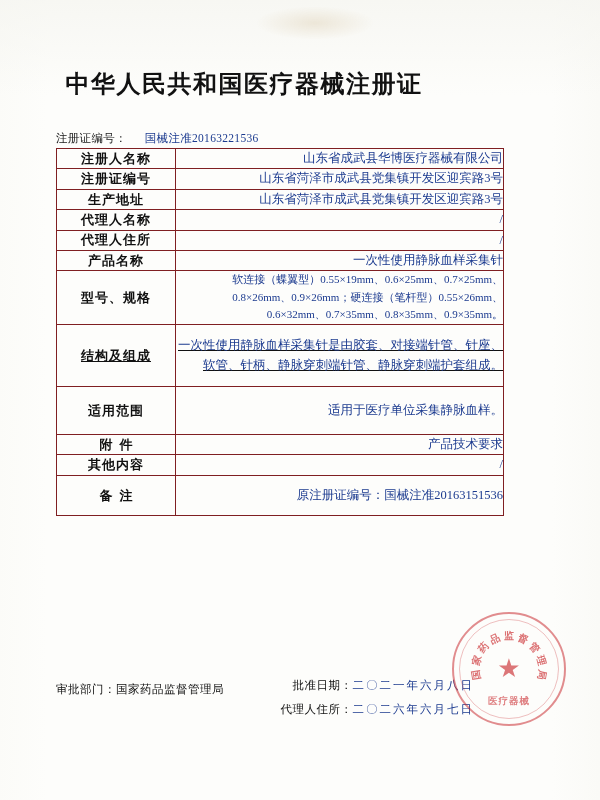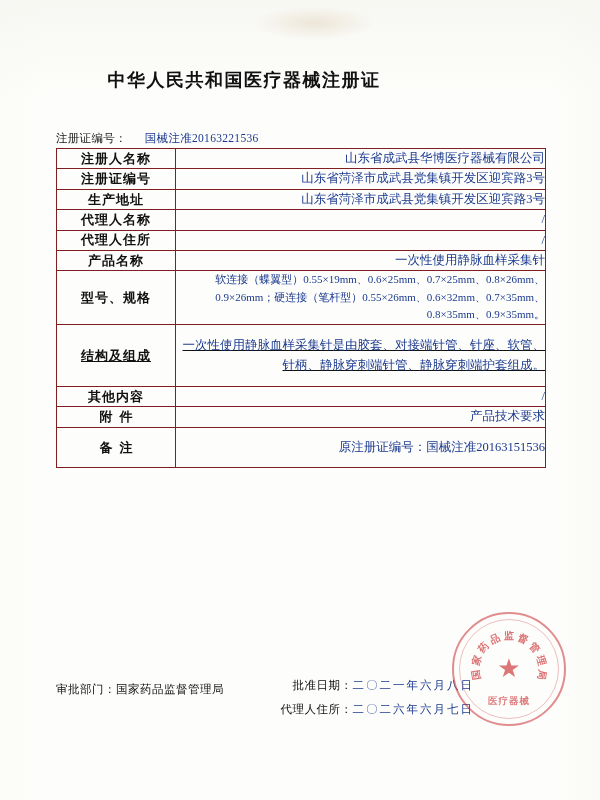--- a/index.html
+++ b/index.html
@@ -41,21 +41,21 @@
     opacity: 0.16;
     background: radial-gradient(ellipse at center, #b08a46 0%, rgba(176,138,70,0) 70%);
     filter: blur(0.4px);
   }
   .doc-title {
     position: absolute;
     top: 68px;
     left: 0;
     width: 488px;
     text-align: center;
-    font-size: 18px;
+    font-size: 24px;
     font-weight: bold;
     letter-spacing: 1.5px;
     color: #111;
     font-family: "Liberation Serif", "DejaVu Serif", serif;
   }
   .reg-no-line {
     position: absolute;
     top: 131px;
     left: 56px;
     font-size: 11.5px;
@@ -67,21 +67,21 @@
   }
   .reg-no-line .value {
     color: #1b3a8f;
     margin-left: 2px;
     padding-left: 16px;
   }
   table.main {
     position: absolute;
     top: 148px;
     left: 56px;
-    width: 490px;
+    width: 448px;
     border-collapse: collapse;
     table-layout: fixed;
   }
   table.main td {
     border: 1px solid #7f1f22;
     padding: 0;
     vertical-align: middle;
   }
   td.label-cell {
     width: 118px;
@@ -240,27 +240,31 @@
         <td class="value-cell">一次性使用静脉血样采集针</td>
       </tr>
       <tr style="height:52px;">
         <td class="label-cell">型号、规格</td>
         <td class="value-cell small">软连接（蝶翼型）0.55×19mm、0.6×25mm、0.7×25mm、0.8×26mm、0.9×26mm；硬连接（笔杆型）0.55×26mm、0.6×32mm、0.7×35mm、0.8×35mm、0.9×35mm。</td>
       </tr>
       <tr style="height:62px;text-decoration:underline;">
         <td class="label-cell">结构及组成</td>
         <td class="value-cell">一次性使用静脉血样采集针是由胶套、对接端针管、针座、软管、针柄、静脉穿刺端针管、静脉穿刺端护套组成。</td>
       </tr>
+      <tr style="height:48px;">
+        <td class="label-cell">适用范围</td>
+        <td class="value-cell">适用于医疗单位采集静脉血样。</td>
+      </tr>
+      <tr>
+        <td class="label-cell"><span class="spread">附件</span></td>
+        <td class="value-cell">产品技术要求</td>
+      </tr>
       <tr>
         <td class="label-cell">其他内容</td>
         <td class="value-cell slash">/</td>
-      </tr>
-      <tr>
-        <td class="label-cell"><span class="spread">附件</span></td>
-        <td class="value-cell">产品技术要求</td>
       </tr>
       <tr style="height:40px;">
         <td class="label-cell"><span class="spread">备注</span></td>
         <td class="value-cell">原注册证编号：国械注准20163151536</td>
       </tr>
     </tbody>
   </table>
 
   <div class="footer">
     <div class="left">

